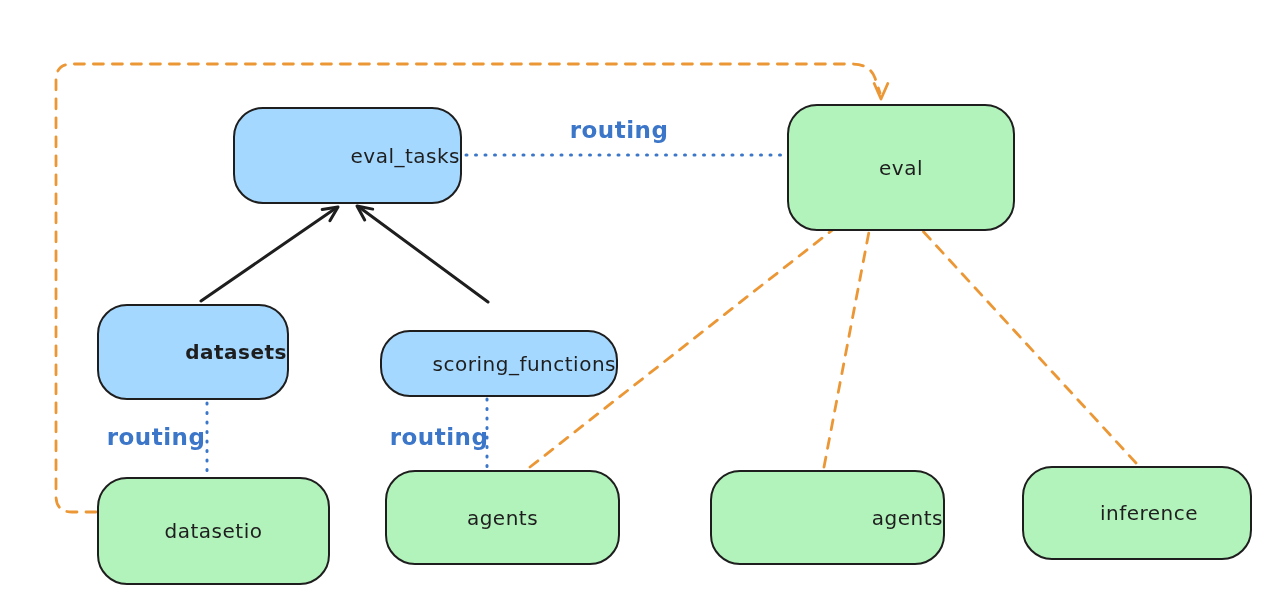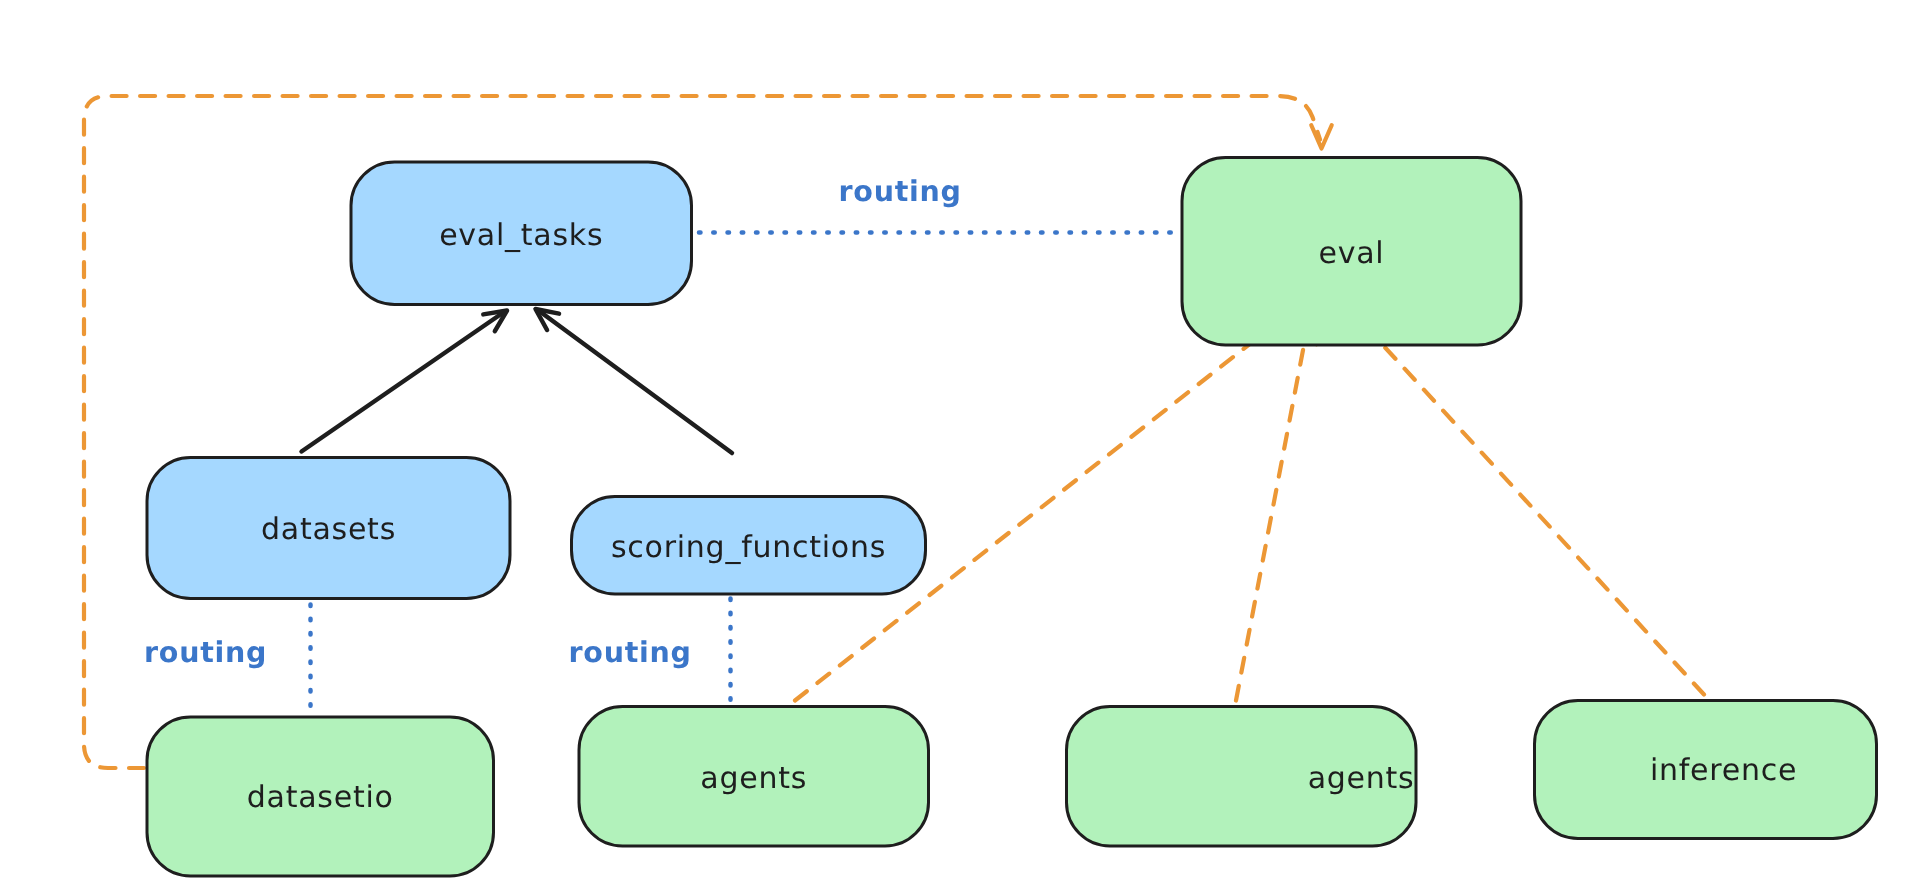--- a/index.html
+++ b/index.html
@@ -28,29 +28,30 @@
     box-sizing: border-box;
     border: 2.6px solid var(--node-border, #1e1e1e);
     border-radius: 30px;
     display: flex;
     align-items: center;
     justify-content: center;
     color: #1e1e1e;
     font-size: 20px;
     letter-spacing: 0.5px;
   }
-  .node.blue  { background: var(--node-blue-fill, #a5d8ff); }
+  .node.blue  { background: var(--node-blue-fill, #a5d8ff); justify-content: flex-end; }
   .node.green { background: var(--node-green-fill, #b2f2bb); }
   .edge-label {
     position: absolute;
     color: var(--blue-dotted, #3b76c9);
-    font-size: 19px;
+    font-size: 23px;
     font-weight: 600;
     letter-spacing: 0.5px;
     width: 120px;
+    text-align: center;
     transform: translateX(-60px);
   }
 </style>
 </head>
 <body>
 
 <div class="canvas">
 
   <svg class="edges" viewBox="0 0 1280 596">
 
@@ -98,21 +99,21 @@
   </svg>
 
   <div class="node blue" style="left:233px;  top:107px; width:229px; height:97px;">
     <span>eval_tasks</span>
   </div>
 
   <div class="node green" style="left:787px;  top:104px; width:228px; height:127px;">
     <span>eval</span>
   </div>
 
-  <div class="node blue" style="left:97px;   top:304px; width:244px; height:96px;">
+  <div class="node blue" style="left:97px;   top:304px; width:192px; height:96px;font-weight:bold;">
     <span>datasets</span>
   </div>
 
   <div class="node blue" style="left:380px;  top:302px; width:238px; height:67px;margin-top:28px;">
     <span>scoring_functions</span>
   </div>
 
   <div class="node green" style="left:97px;   top:477px; width:233px; height:108px;">
     <span>datasetio</span>
   </div>

